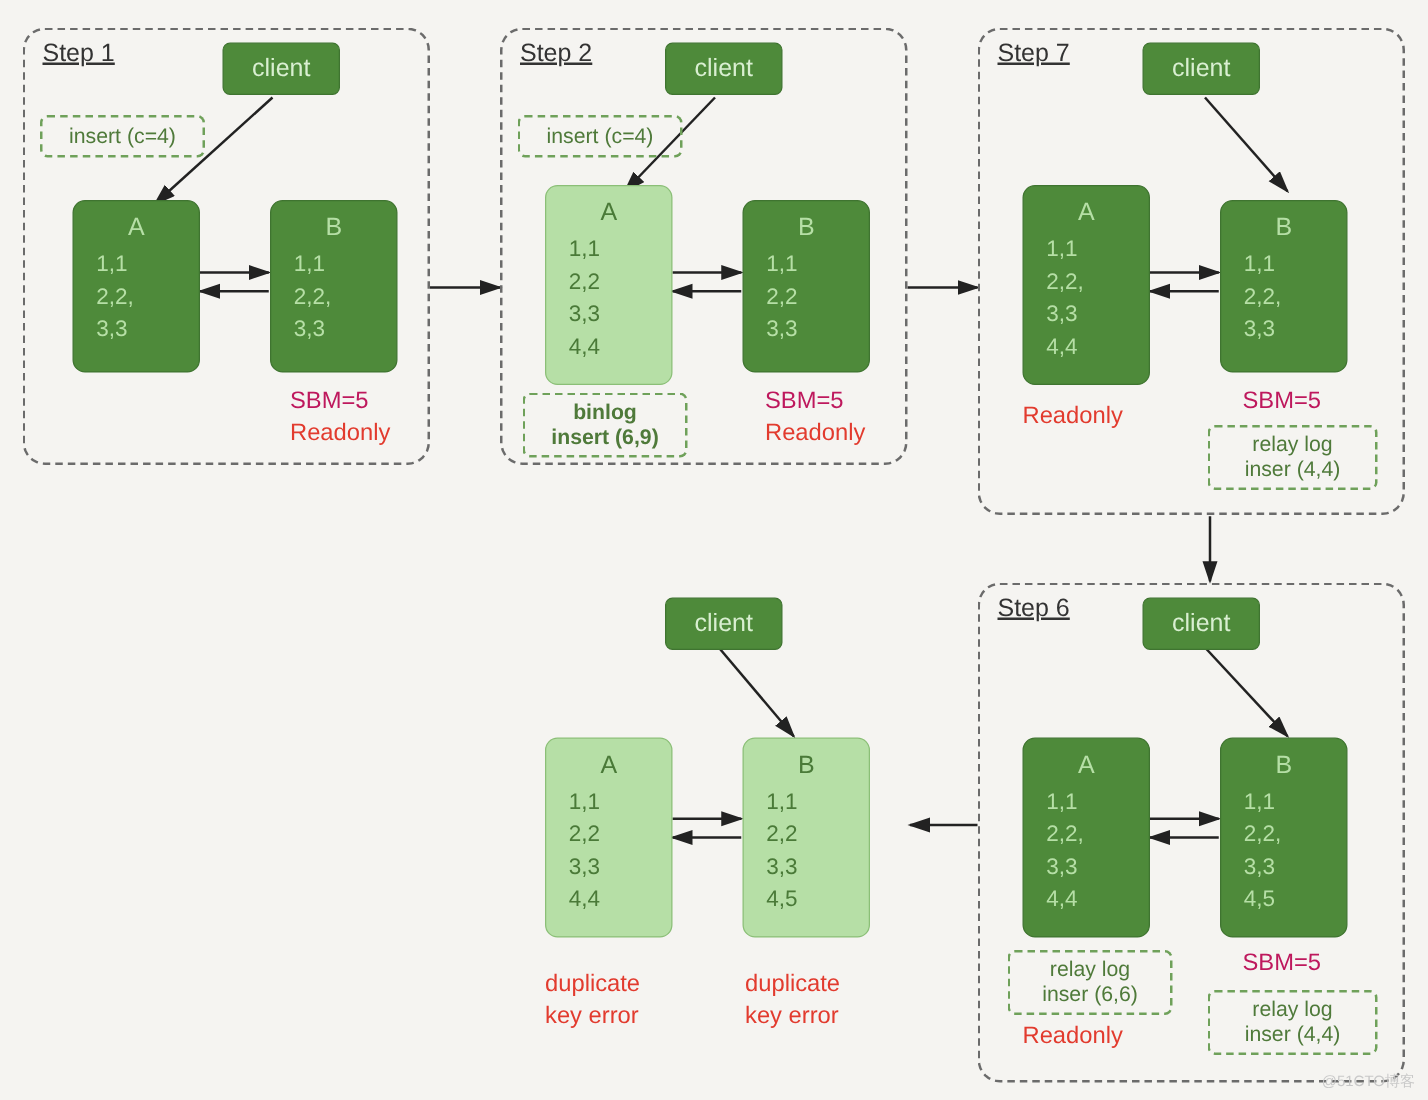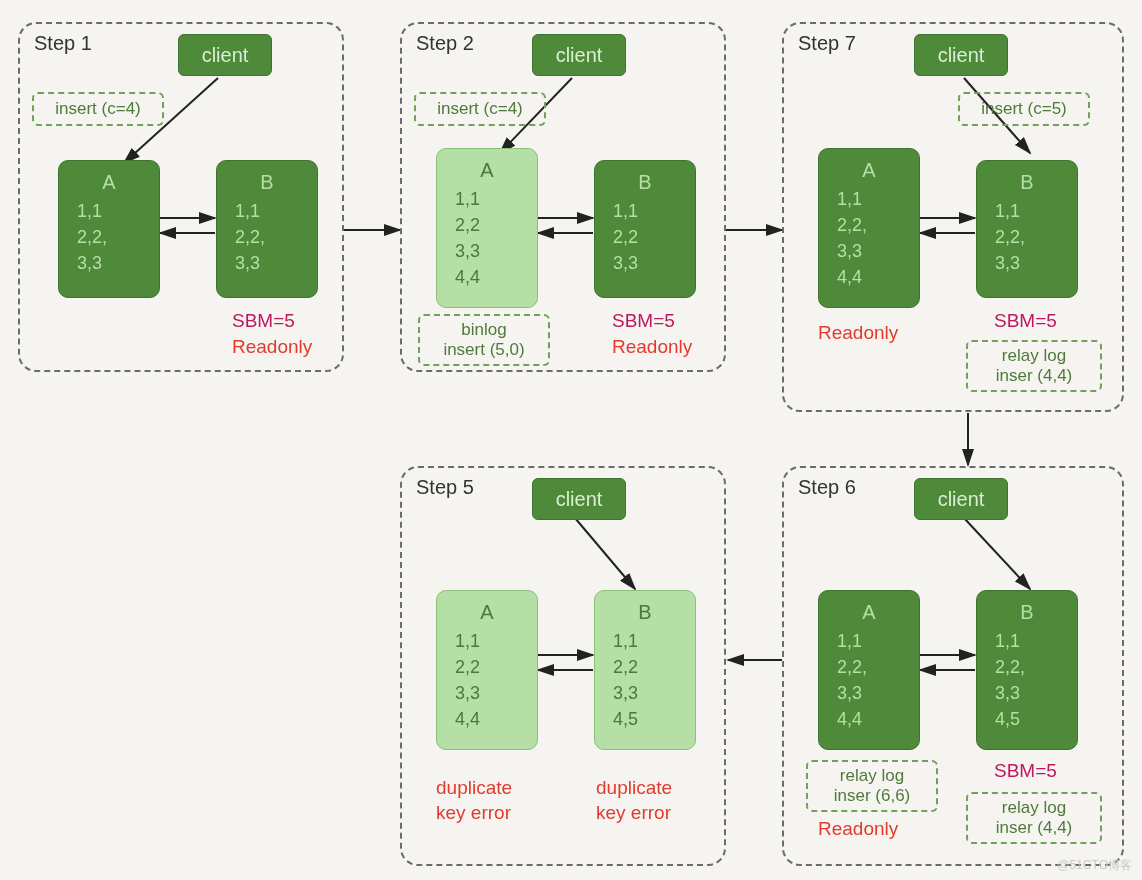--- a/index.html
+++ b/index.html
@@ -1,19 +1,19 @@
 <!DOCTYPE html>
 <html><head>
 <meta charset="utf-8">
 <style>
   html,body{margin:0;padding:0;background:#f5f4f1;font-family:"Comic Sans MS","Segoe Script","Bradley Hand",cursive,sans-serif;}
   .canvas{position:relative;width:1142px;height:880px;background:#f5f4f1;}
   .watermark{position:absolute;right:10px;bottom:6px;font-family:sans-serif;font-size:12px;color:#c9c9c9;text-align:center;}
   .panel{position:absolute;border:2px dashed #6b6b6b;border-radius:18px;box-sizing:border-box;}
-  .panel .title{position:absolute;left:14px;top:8px;font-size:20px;color:#333;}
+  .panel .title{position:absolute;left:14px;top:8px;font-size:20px;color:#333;text-decoration:underline;}
   .client{position:absolute;background:#4e8a3a;border:1px solid #3f7430;border-radius:6px;color:#d9efd1;font-size:20px;display:flex;align-items:center;justify-content:center;}
   .dbox{position:absolute;border-radius:10px;color:#4f7a3a;box-sizing:border-box;padding:10px 0 0 0;}
   .dark{background:#4e8a3a;border:1px solid #3f7430;color:#b6dfa6;}
   .light{background:#b6dfa6;border:1px solid #8bbf77;color:#4a7a38;}
   .dbox .hdr{width:100%;text-align:center;font-size:20px;margin-bottom:4px;}
   .dbox .row{width:100%;text-align:left;font-size:18px;padding-left:18px;line-height:26px;box-sizing:border-box;}
   .tagbox{position:absolute;border:2px dashed #6fa15a;border-radius:6px;color:#4f7a3a;font-size:17px;text-align:center;display:flex;align-items:center;justify-content:center;line-height:1.2;}
   .txt{position:absolute;font-size:19px;color:#be185d;}
   .txt.red{color:#e23b2e;}
   svg.arrows{position:absolute;left:0;top:0;width:1142px;height:880px;pointer-events:none;}
@@ -92,32 +92,31 @@
     <div class="row">2,2</div>
     <div class="row">3,3</div>
     <div class="row">4,4</div>
   </div>
   <div class="dbox dark" style="left:594px;top:160px;width:102px;height:138px;">
     <div class="hdr">B</div>
     <div class="row">1,1</div>
     <div class="row">2,2</div>
     <div class="row">3,3</div>
   </div>
-  <div class="tagbox" style="left:418px;top:314px;width:128px;height:48px;flex-direction:column;">
+  <div class="tagbox" style="left:418px;top:314px;width:128px;height:48px;flex-direction:column;font-weight:bold;">
     <span>binlog</span>
-    <span>insert (5,0)</span>
+    <span>insert (6,9)</span>
   </div>
   <div class="txt" style="left:612px;top:310px;">SBM=5</div>
   <div class="txt red" style="left:612px;top:336px;">Readonly</div>
 
   <div class="panel" style="left:782px;top:22px;width:342px;height:390px;">
     <div class="title">Step 7</div>
   </div>
   <div class="client" style="left:914px;top:34px;width:92px;height:40px;">client</div>
-  <div class="tagbox" style="left:958px;top:92px;width:128px;height:30px;">insert (c=5)</div>
   <div class="dbox dark" style="left:818px;top:148px;width:102px;height:160px;">
     <div class="hdr">A</div>
     <div class="row">1,1</div>
     <div class="row">2,2,</div>
     <div class="row">3,3</div>
     <div class="row">4,4</div>
   </div>
   <div class="dbox dark" style="left:976px;top:160px;width:102px;height:138px;">
     <div class="hdr">B</div>
     <div class="row">1,1</div>
@@ -153,23 +152,20 @@
     <span>relay log</span>
     <span>inser (6,6)</span>
   </div>
   <div class="txt red" style="left:818px;top:818px;">Readonly</div>
   <div class="txt" style="left:994px;top:760px;">SBM=5</div>
   <div class="tagbox" style="left:966px;top:792px;width:132px;height:48px;flex-direction:column;">
     <span>relay log</span>
     <span>inser (4,4)</span>
   </div>
 
-  <div class="panel" style="left:400px;top:466px;width:326px;height:400px;">
-    <div class="title">Step 5</div>
-  </div>
   <div class="client" style="left:532px;top:478px;width:92px;height:40px;">client</div>
   <div class="dbox light" style="left:436px;top:590px;width:102px;height:160px;">
     <div class="hdr">A</div>
     <div class="row">1,1</div>
     <div class="row">2,2</div>
     <div class="row">3,3</div>
     <div class="row">4,4</div>
   </div>
   <div class="dbox light" style="left:594px;top:590px;width:102px;height:160px;">
     <div class="hdr">B</div>

